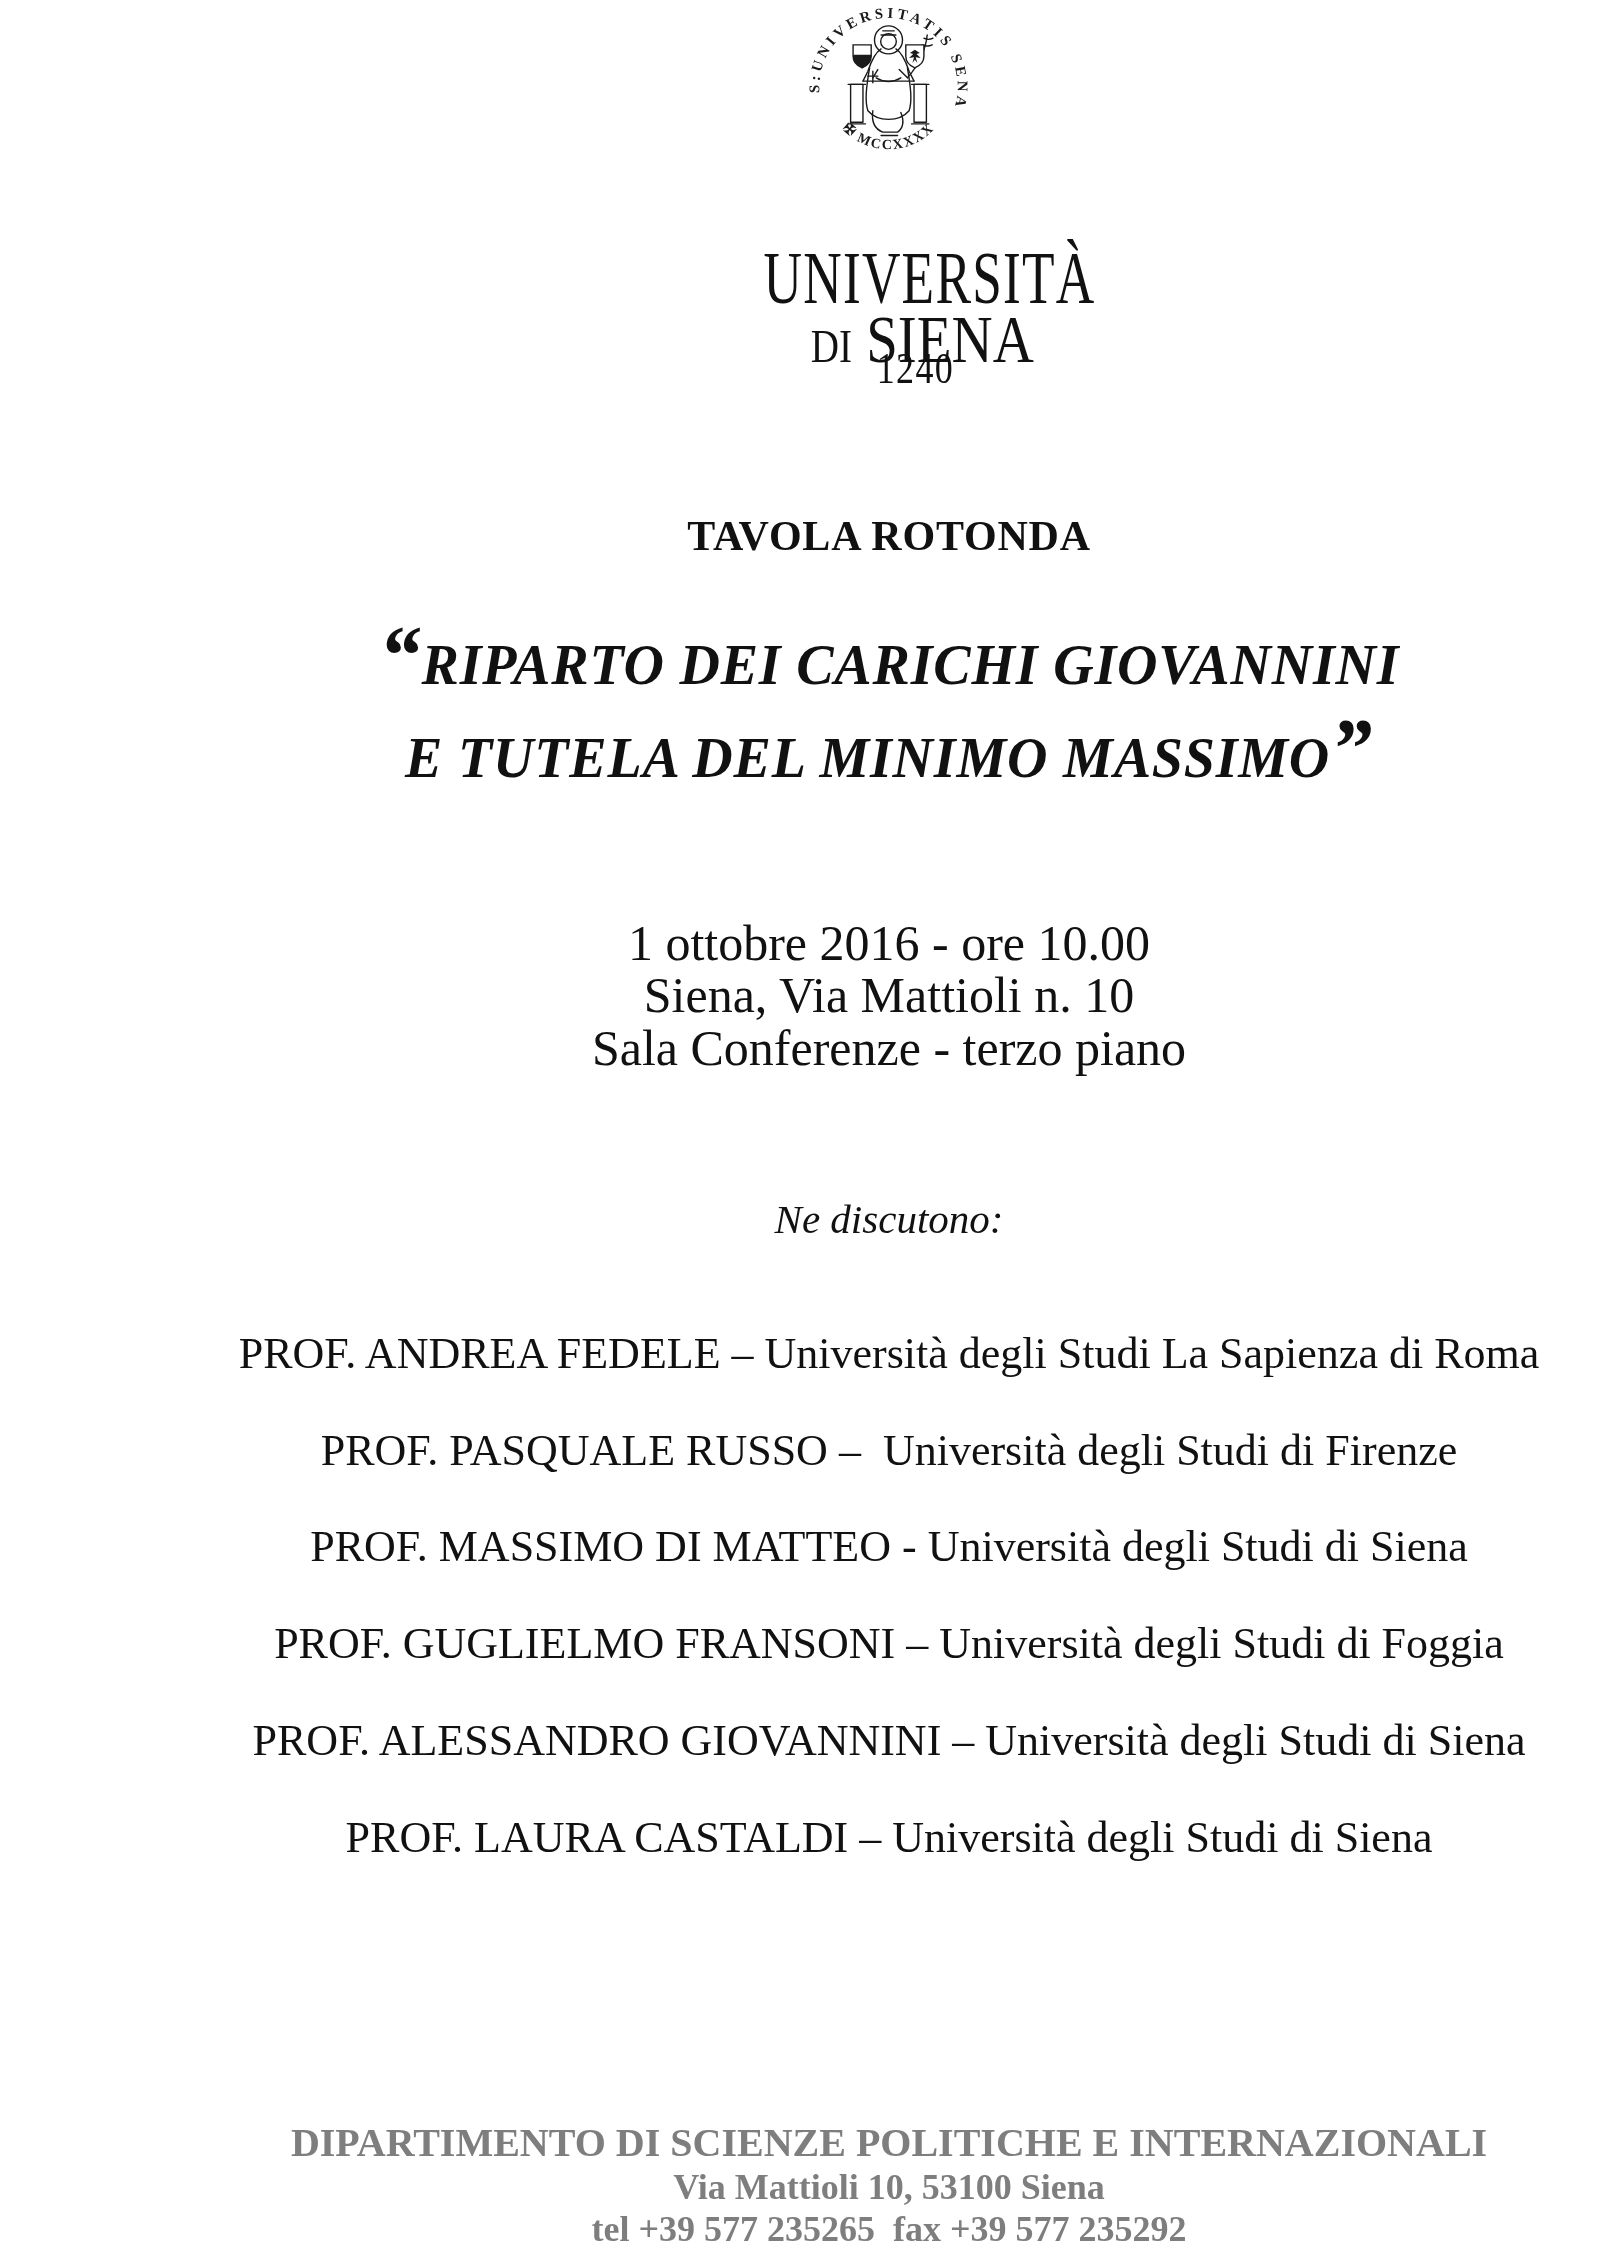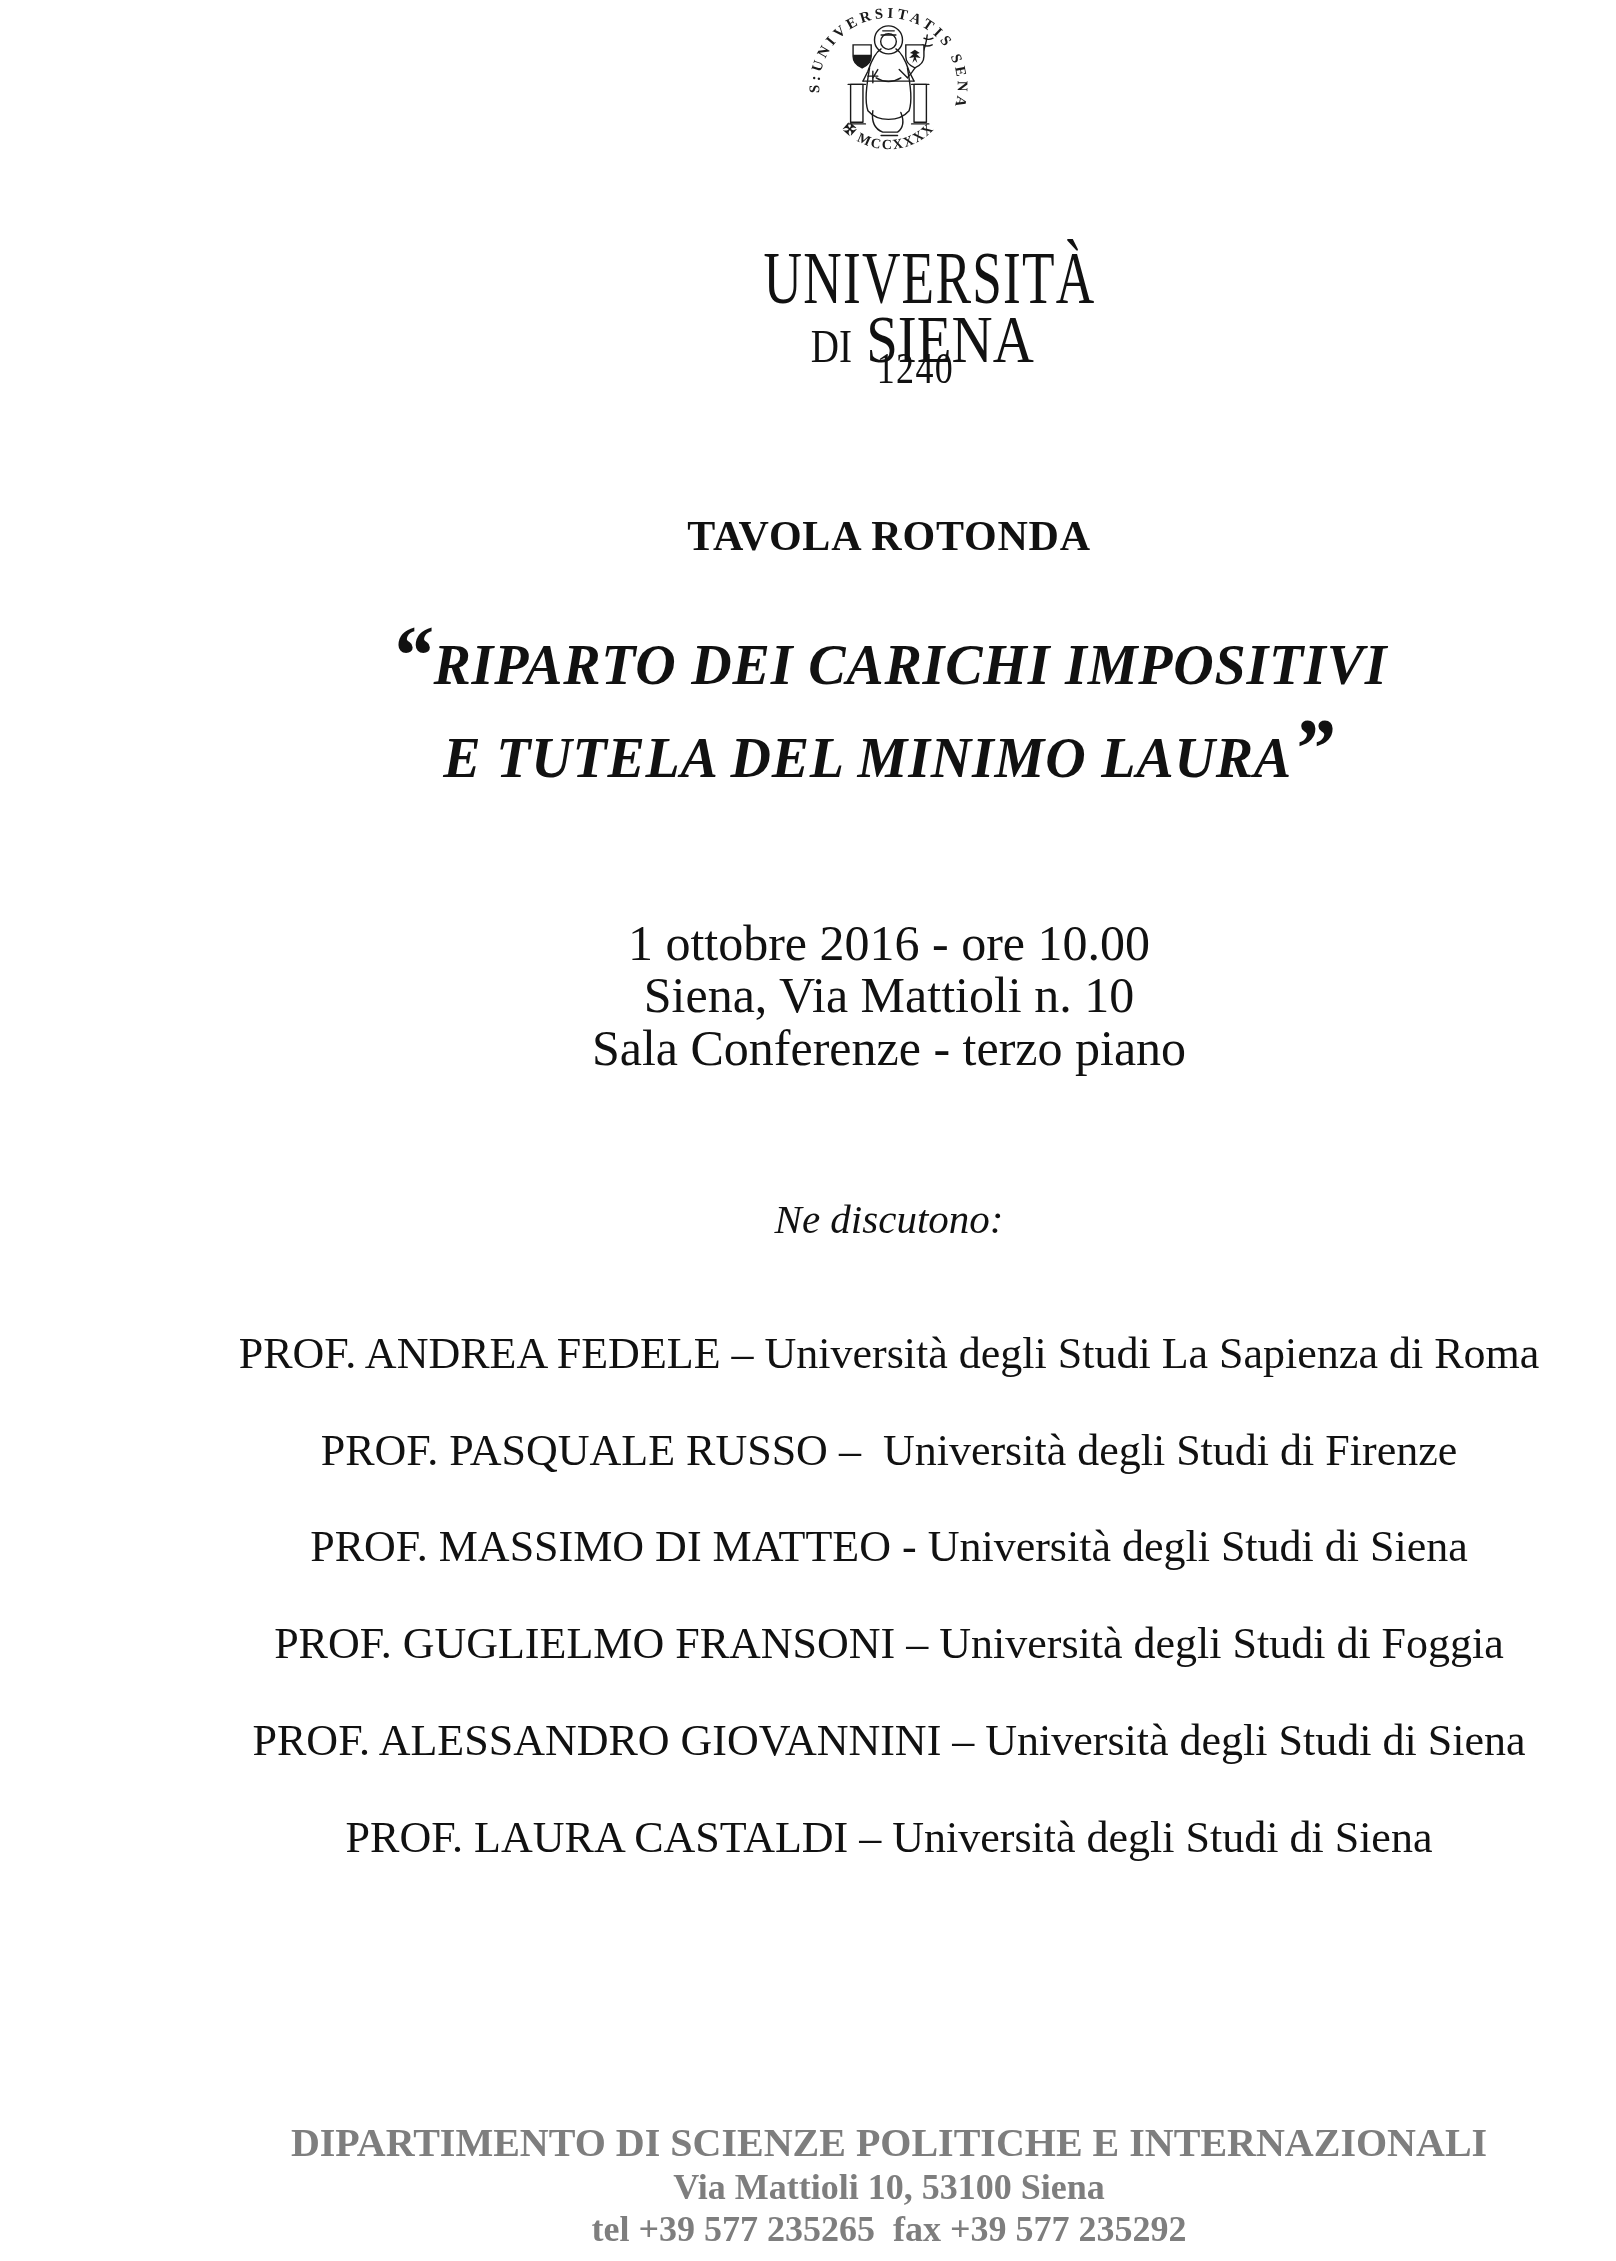--- a/index.html
+++ b/index.html
@@ -110,22 +110,22 @@
   </div>
   <div class="ln uni-sub">
     <span class="condense2"><span class="di">DI</span> <span>SIENA</span></span>
   </div>
   <div class="ln uni-year">
     <span class="condense3">1240</span>
   </div>
 
   <div class="ln kicker">TAVOLA ROTONDA</div>
 
-  <div class="ln title1 title-l"><span class="bigquote">“</span><span>RIPARTO DEI CARICHI IMPOSITIVI</span></div>
-  <div class="ln title2 title-l"><span>E TUTELA DEL MINIMO LAURA</span><span class="bigquote">”</span></div>
+  <div class="ln title1 title-l"><span class="bigquote">“</span><span>RIPARTO DEI CARICHI GIOVANNINI</span></div>
+  <div class="ln title2 title-l"><span>E TUTELA DEL MINIMO MASSIMO</span><span class="bigquote">”</span></div>
 
   <div class="ln date1 date-l">1 ottobre 2016 - ore 10.00</div>
   <div class="ln date2 date-l">Siena, Via Mattioli n. 10</div>
   <div class="ln date3 date-l">Sala Conferenze - terzo piano</div>
 
   <div class="ln discutono">Ne discutono:</div>
   <div class="ln speaker s0">PROF. ANDREA FEDELE – Università degli Studi La Sapienza di Roma</div>
   <div class="ln speaker s1">PROF. PASQUALE RUSSO –&nbsp; Università degli Studi di Firenze</div>
   <div class="ln speaker s2">PROF. MASSIMO DI MATTEO - Università degli Studi di Siena</div>
   <div class="ln speaker s3">PROF. GUGLIELMO FRANSONI – Università degli Studi di Foggia</div>

